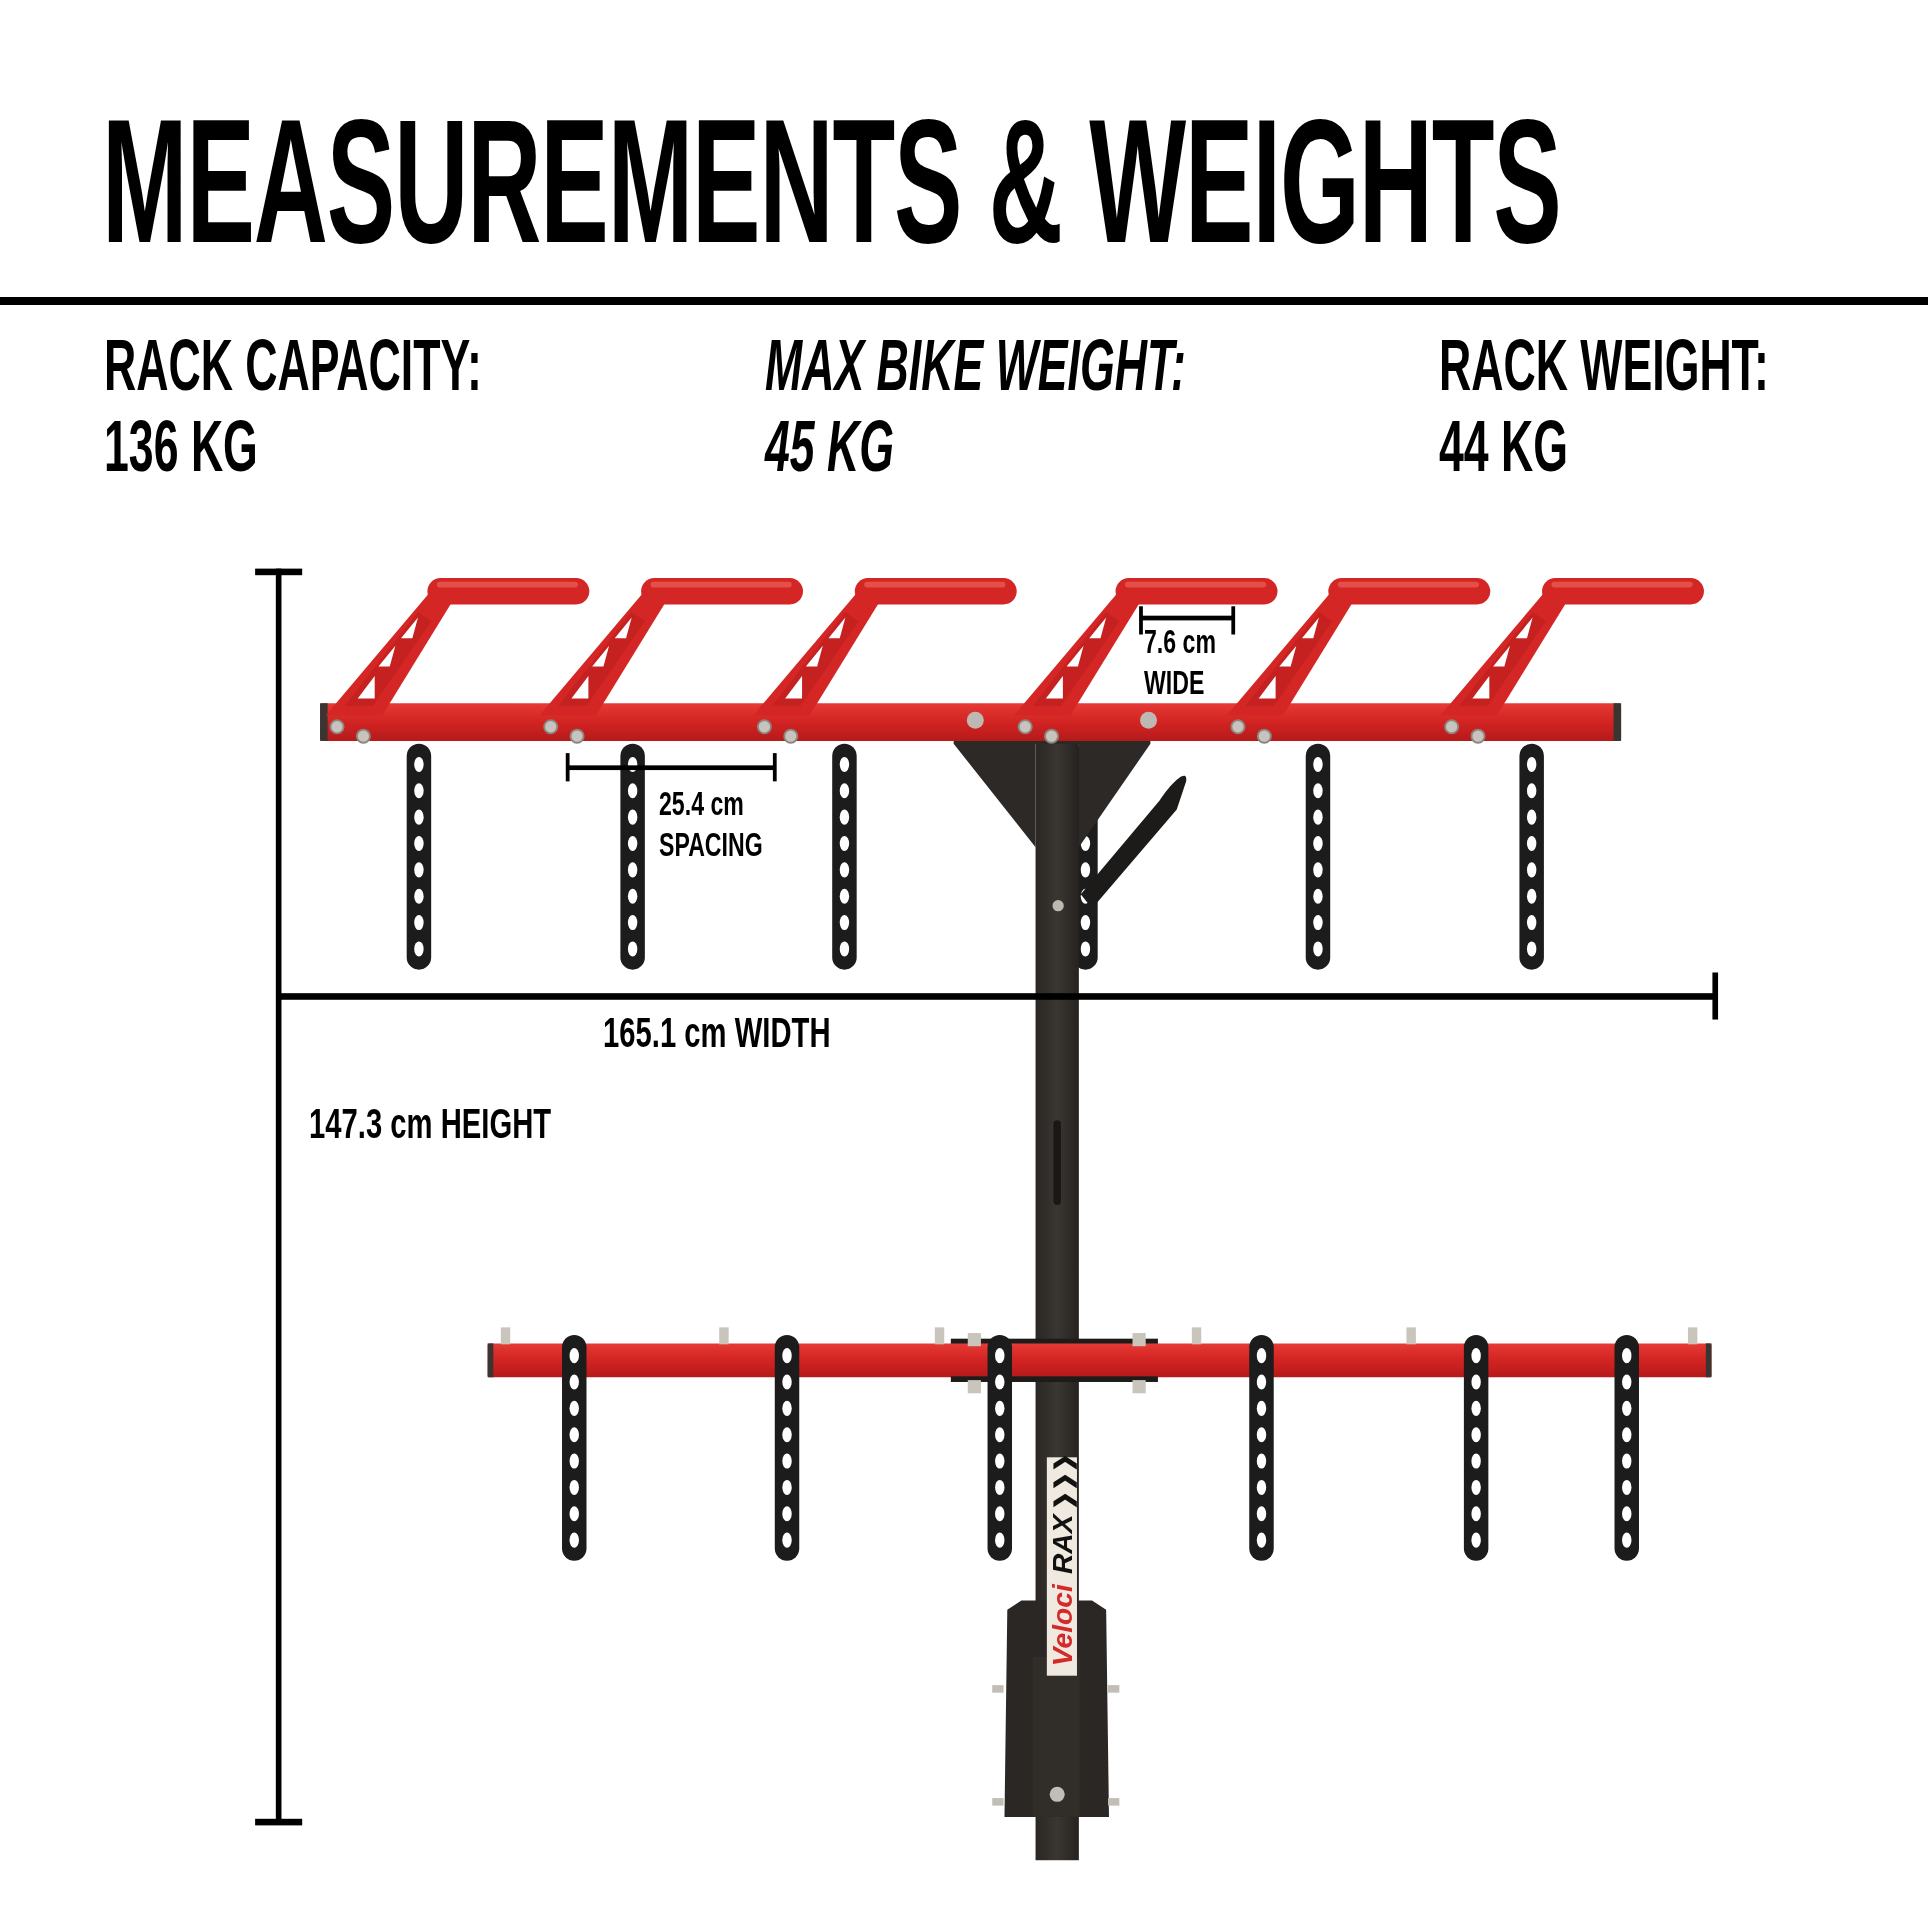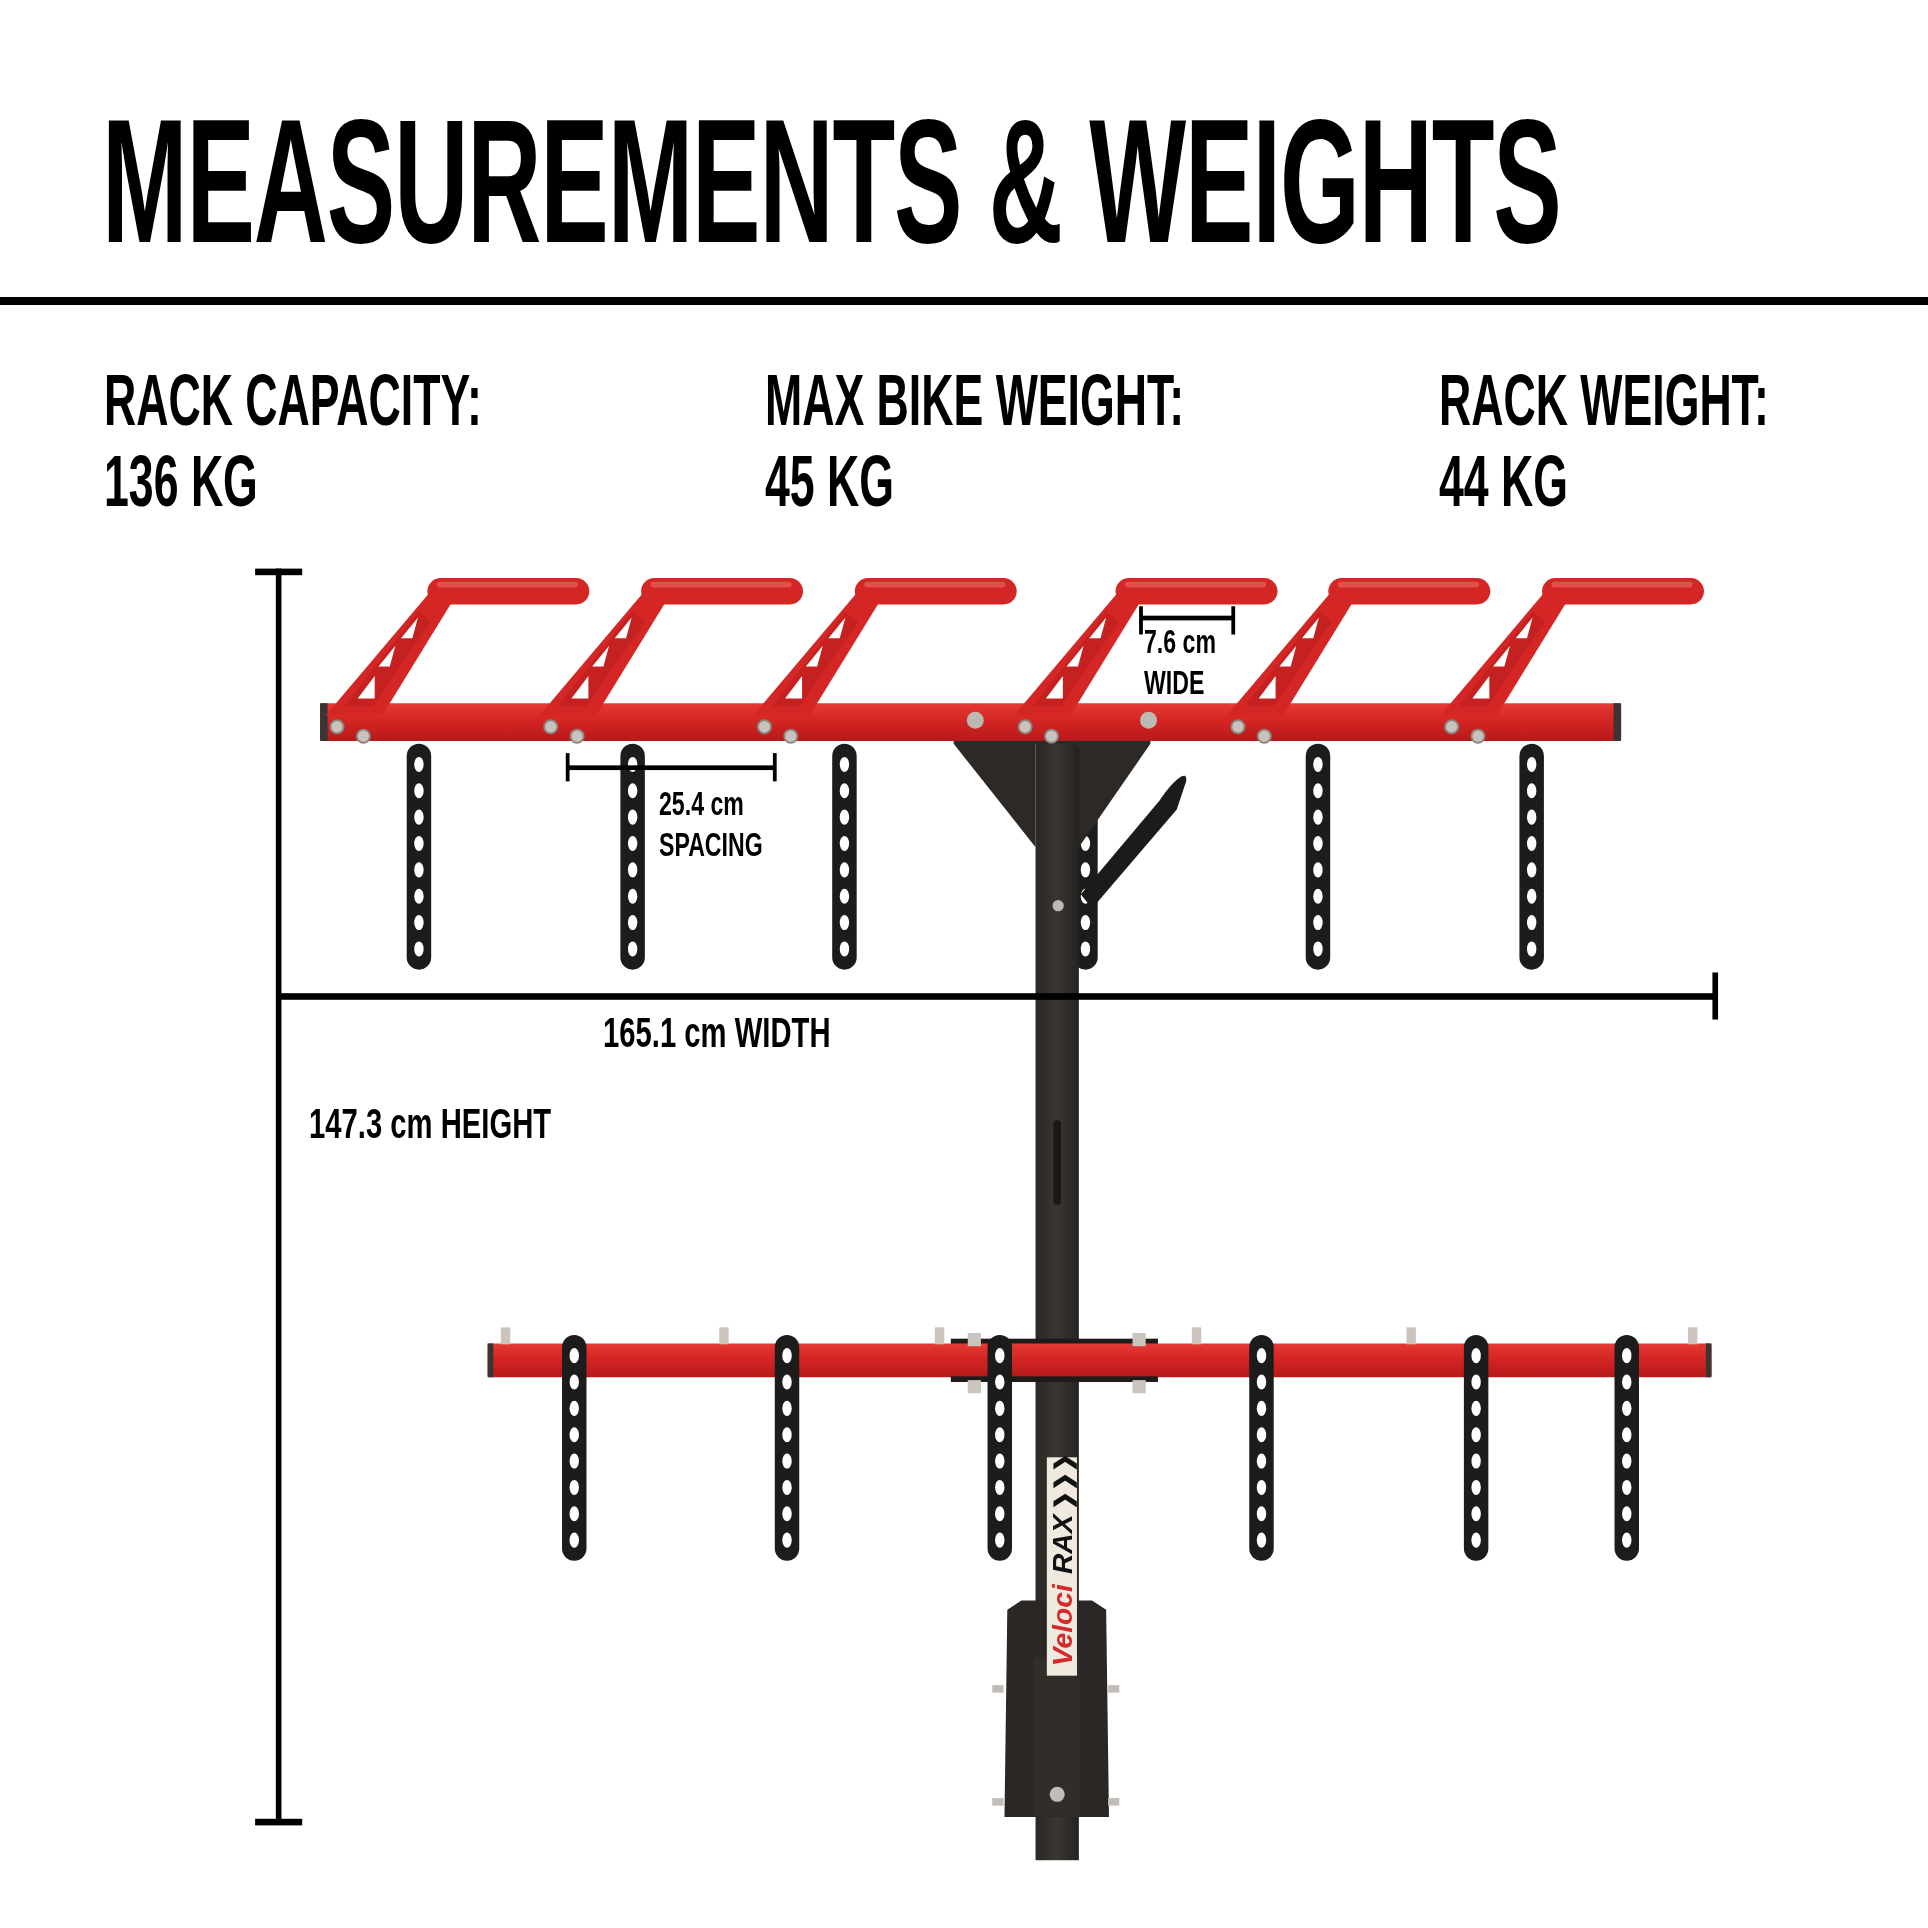--- a/index.html
+++ b/index.html
@@ -2,41 +2,41 @@
 <html style="font-size:15px"><head>
 <meta charset="utf-8">
 <style>
   html, body { margin:0; padding:0; background:#ffffff; }
   body { width:1928px; height:1928px; position:relative; overflow:hidden;
          font-family:"Liberation Sans", "DejaVu Sans", sans-serif; color:#000; }
   .title { position:absolute; left:102px; top:92px; font-size:177px; line-height:179px;
            font-weight:bold; letter-spacing:-1.9px; transform:scaleX(0.58); transform-origin:left top;
            white-space:nowrap; }
   .rule { position:absolute; left:0; top:297px; width:1928px; height:7.5px; background:#000; }
-  .spec { position:absolute; top:362px; }
+  .spec { position:absolute; top:327px; }
   .spec .lbl, .spec .val { display:block; font-weight:bold; white-space:nowrap;
            transform:scaleX(0.62); transform-origin:left top; }
   .spec .lbl { font-size:72px; line-height:77px; }
   .spec .val { font-size:72px; line-height:85px; }
   .dimtxt { position:absolute; font-weight:bold; white-space:nowrap; transform:scaleX(0.68);
             transform-origin:left top; font-size:43px; line-height:47px; }
   .dimtxt.small { font-size:34px; line-height:41px; text-align:left; }
   svg.art { position:absolute; left:0; top:0; }
 </style>
 </head>
 <body>
 
 <div class="title">MEASUREMENTS &amp; WEIGHTS</div>
 <div class="rule"></div>
 
 <div class="spec" style="left:104px;">
   <span class="lbl">RACK CAPACITY:</span>
   <span class="val">136 KG</span>
 </div>
-<div class="spec" style="left:765px;">
+<div class="spec" style="left:765px;font-style:italic;">
   <span class="lbl">MAX BIKE WEIGHT:</span>
   <span class="val">45 KG</span>
 </div>
 <div class="spec" style="left:1439px;">
   <span class="lbl">RACK WEIGHT:</span>
   <span class="val">44 KG</span>
 </div>
 
 <svg class="art" width="1928" height="1928" viewBox="0 0 2048 2048">
   <defs>

